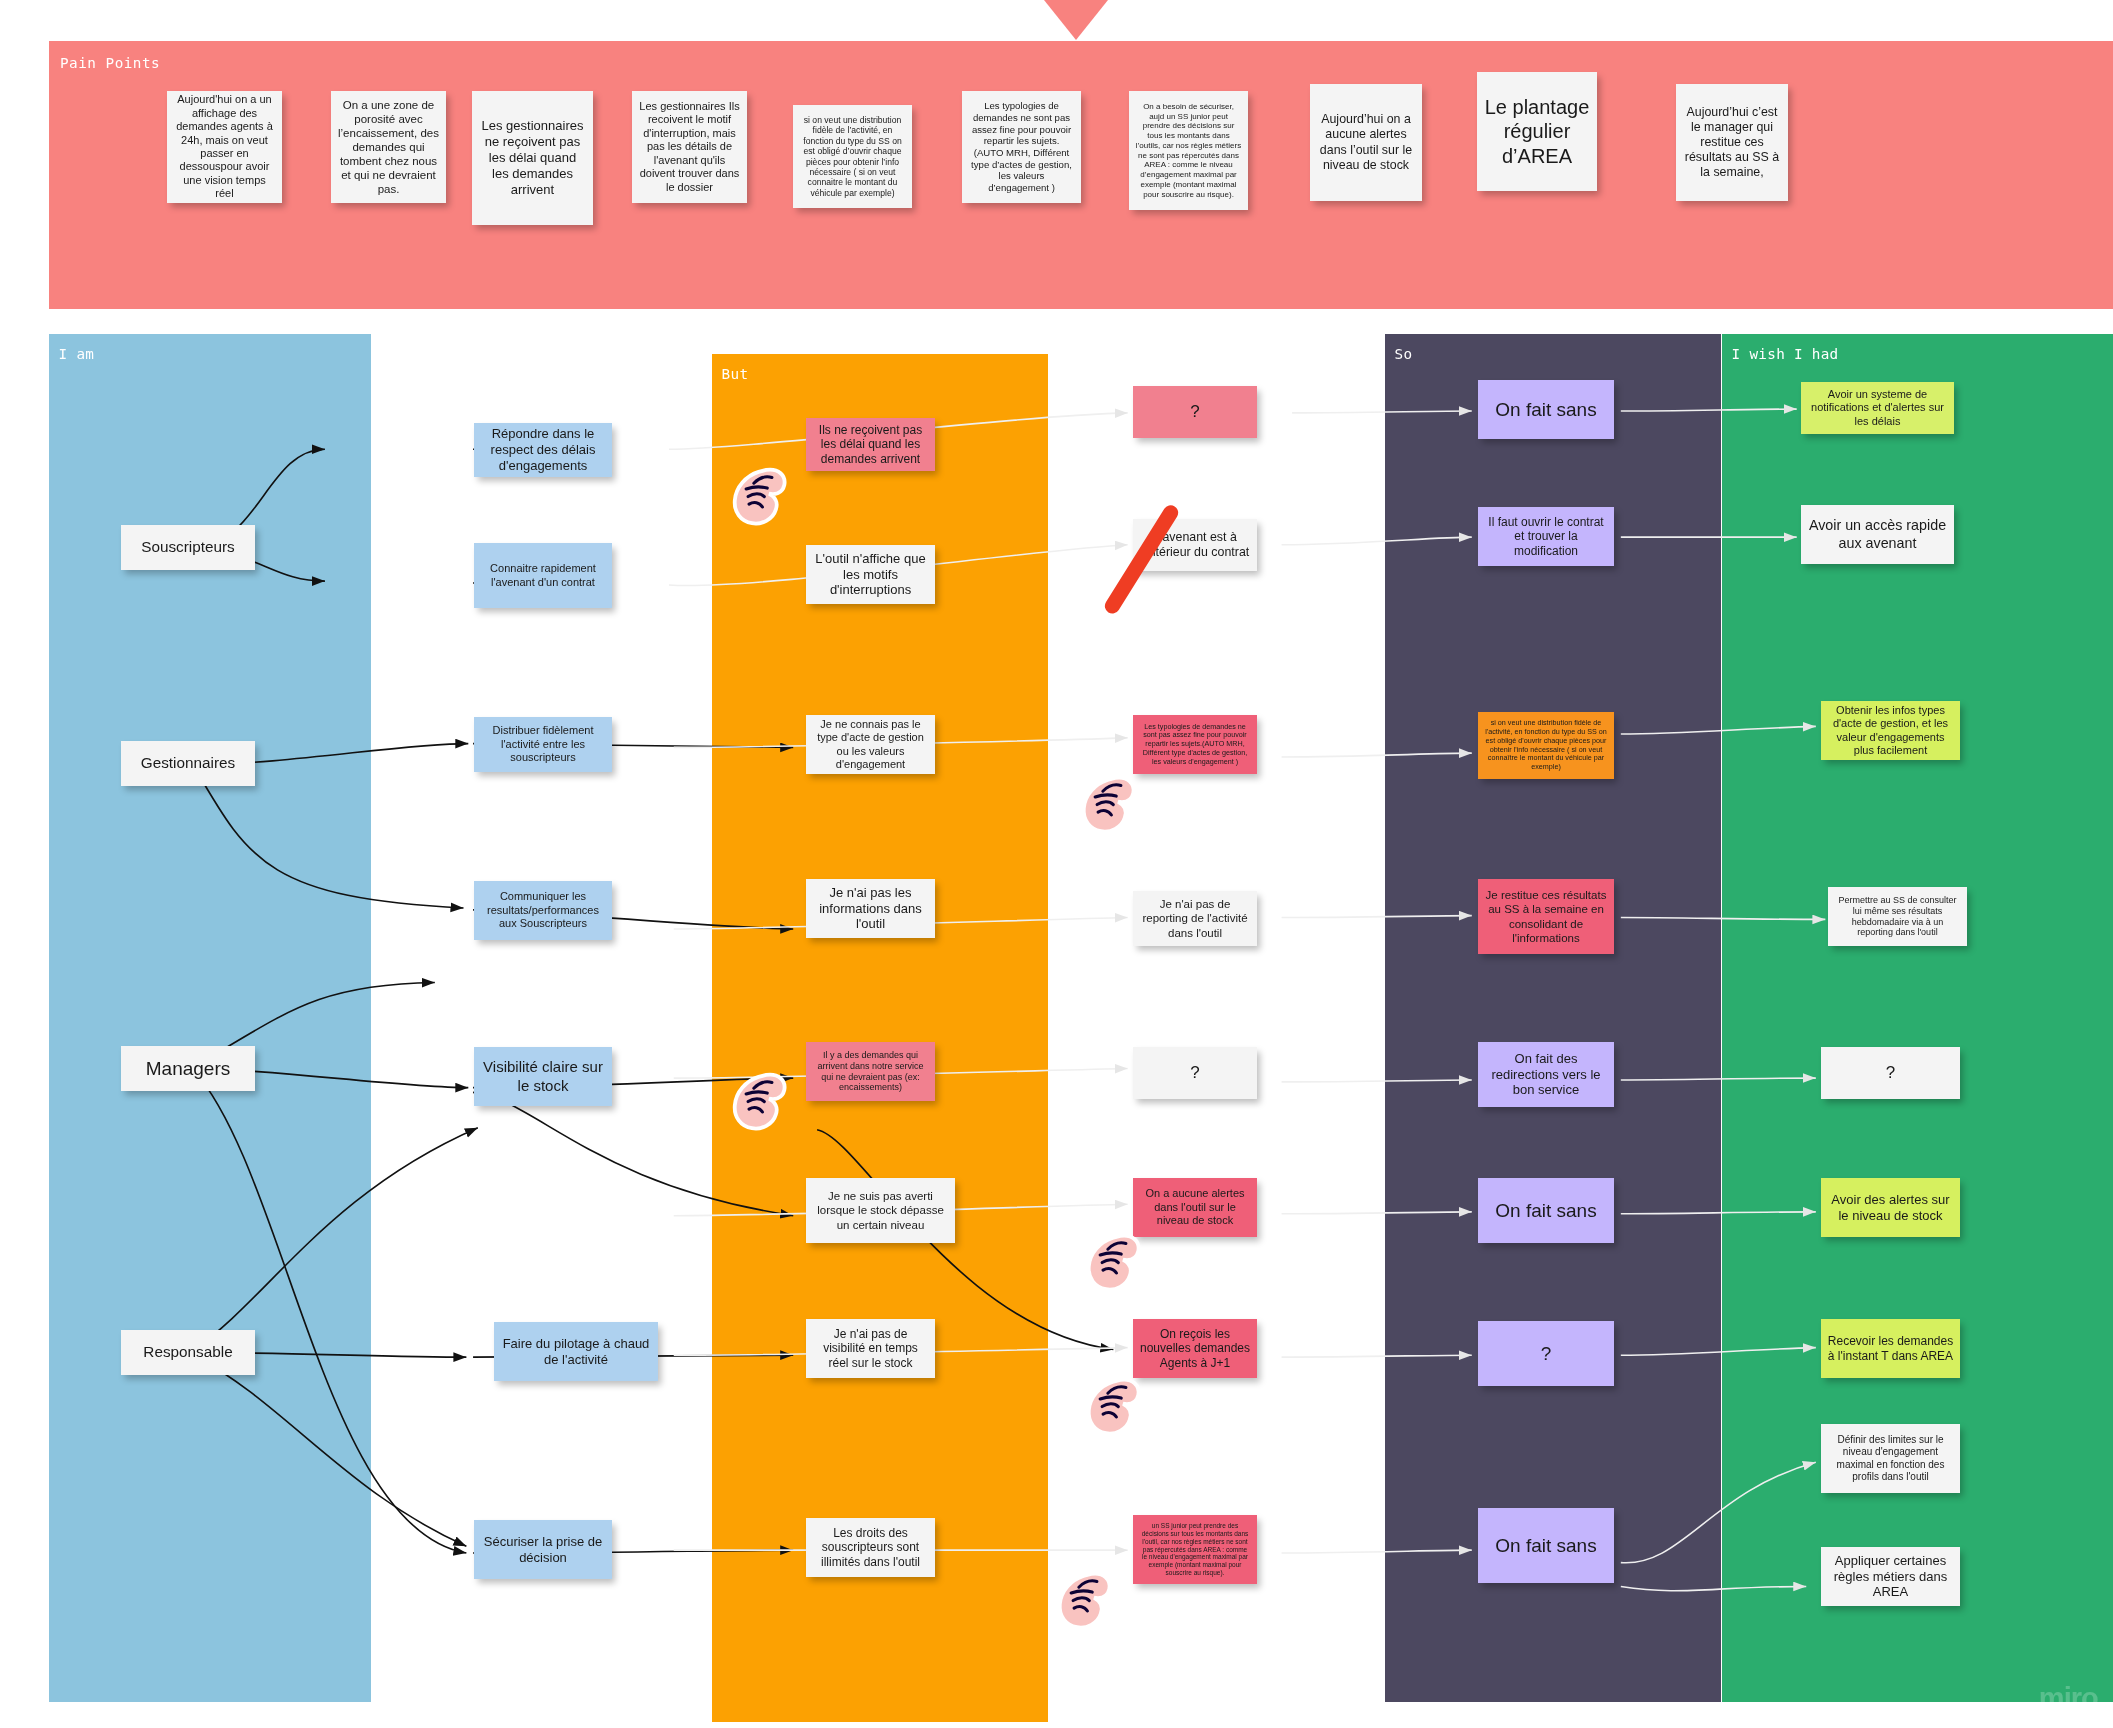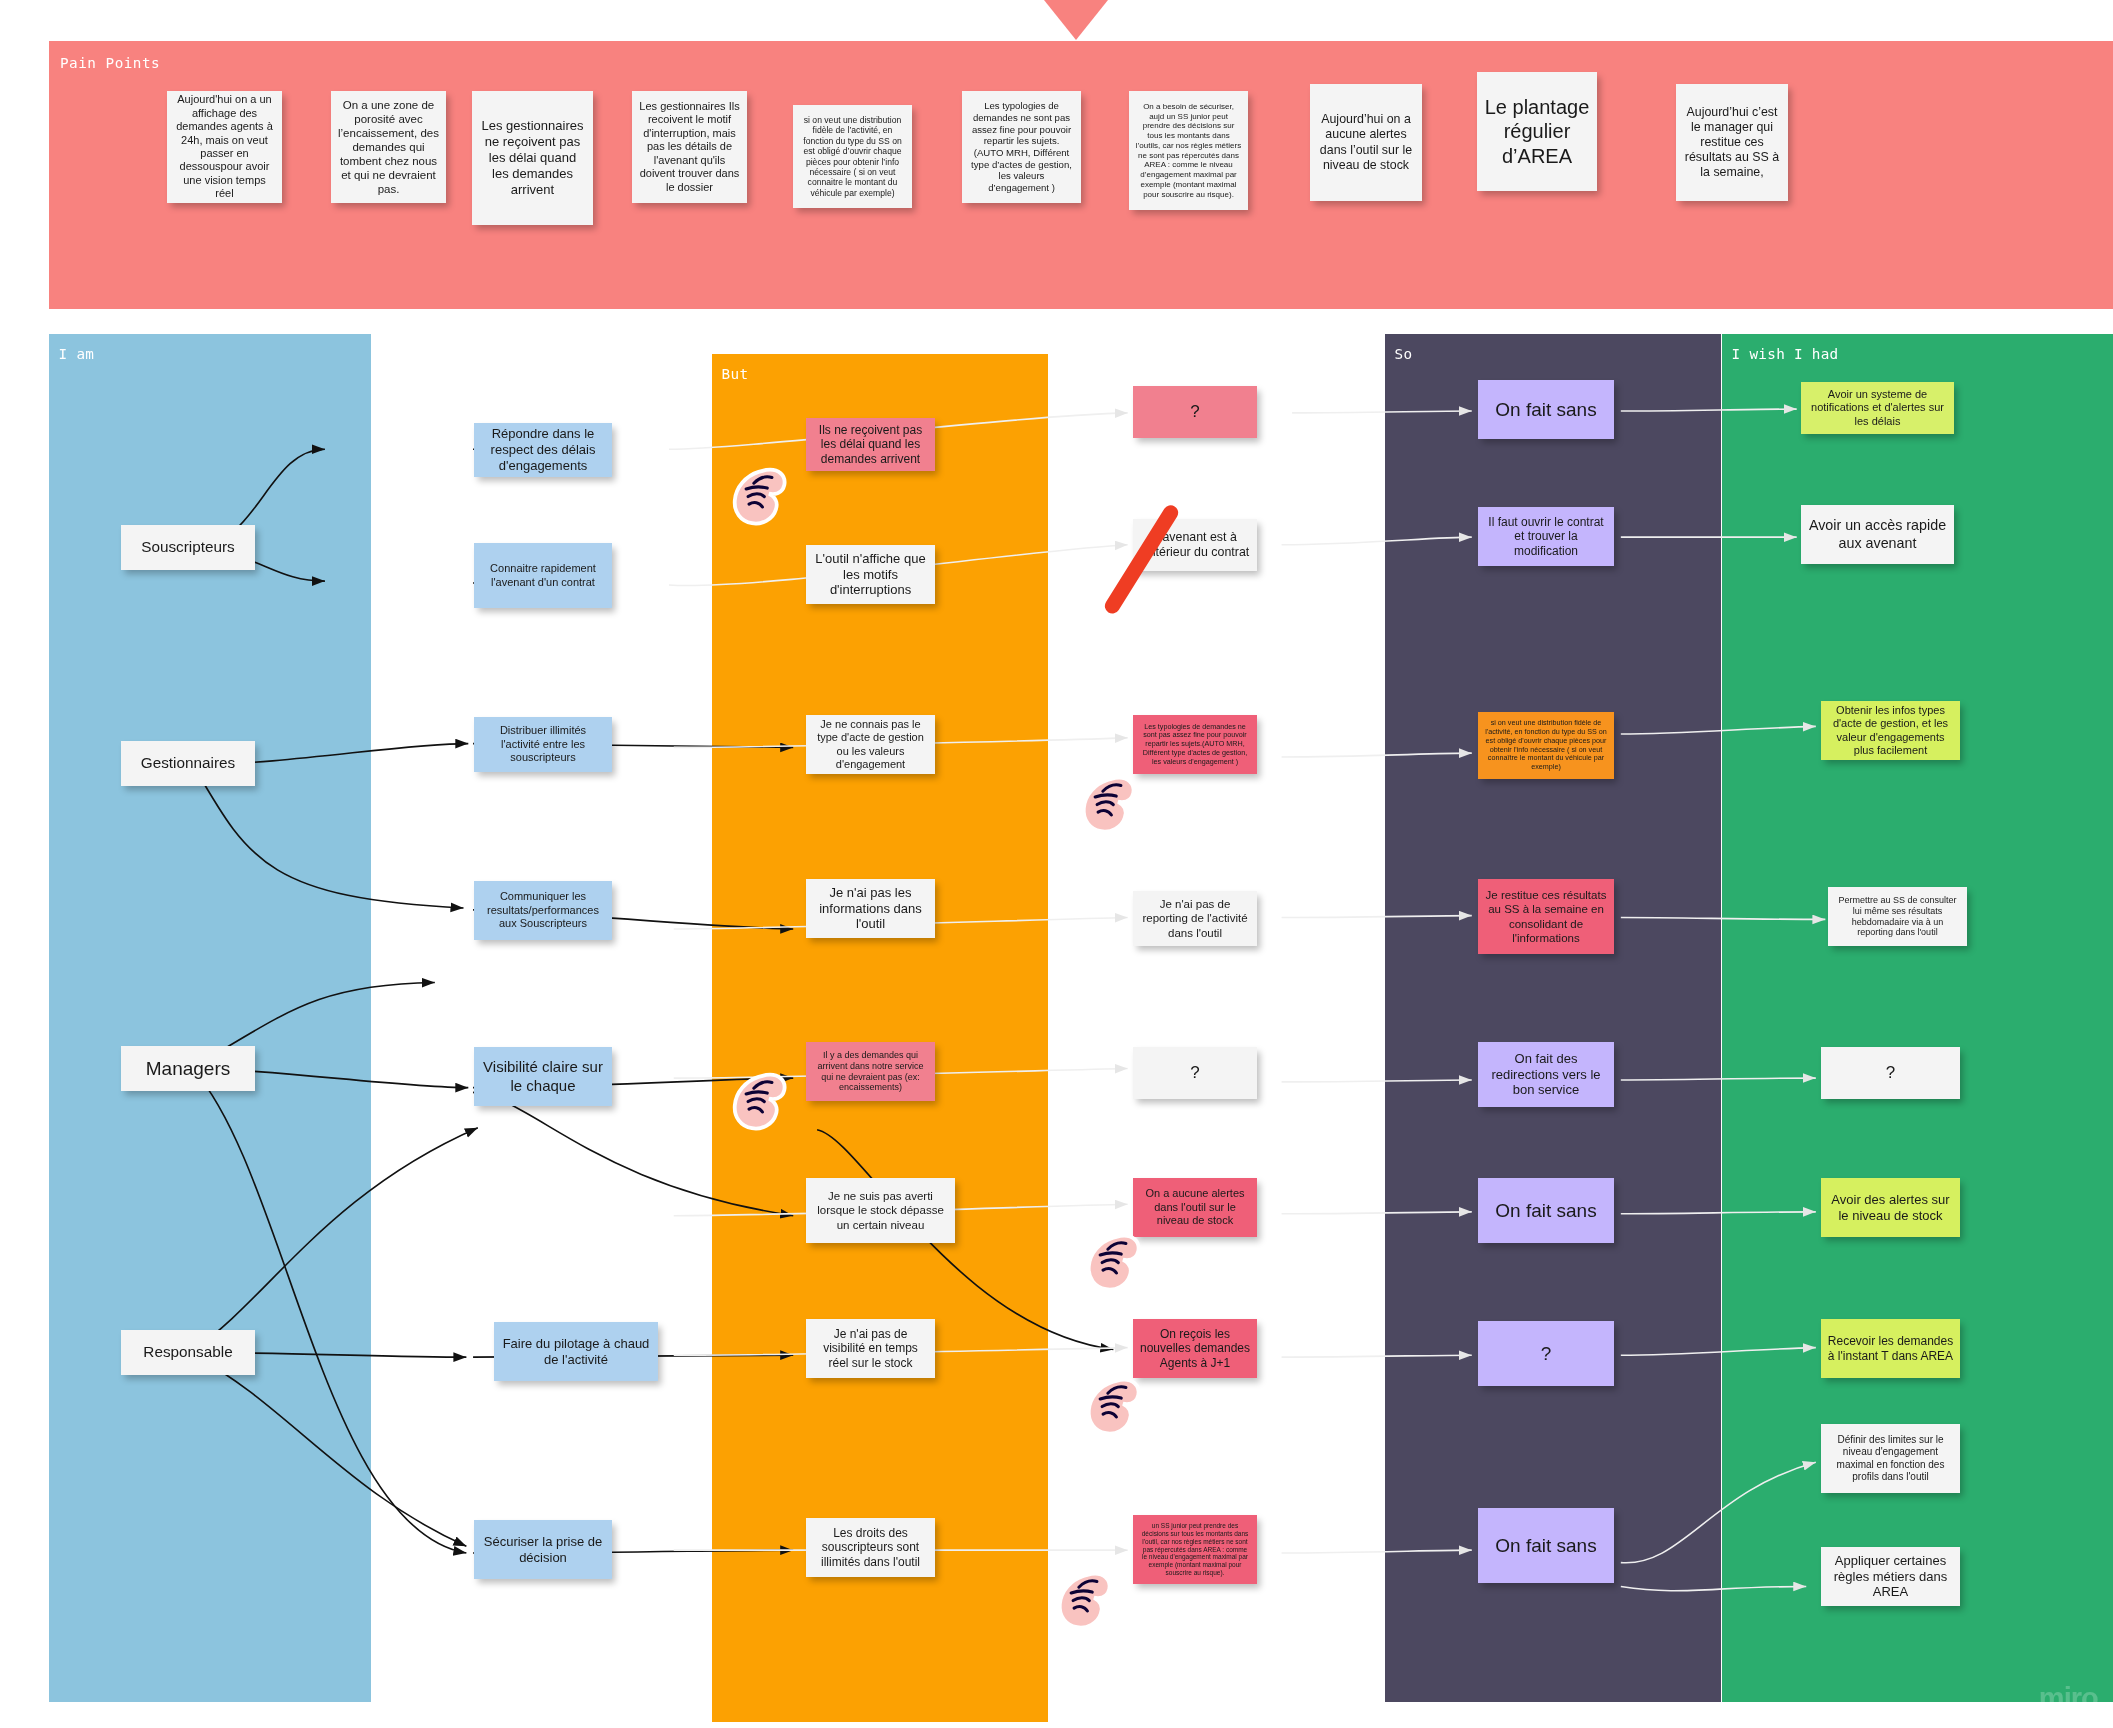--- a/index.html
+++ b/index.html
@@ -175,27 +175,27 @@
       <span>Responsable</span>
     </div>
 
   <div class="note n-blue" style="left:474px;top:423px;width:138px;height:54px;font-size:13px;">
       <span>Répondre dans le respect des délais d'engagements</span>
     </div>
   <div class="note n-blue" style="left:474px;top:543px;width:138px;height:65px;font-size:11px;">
       <span>Connaitre rapidement l'avenant d'un contrat</span>
     </div>
   <div class="note n-blue" style="left:474px;top:717px;width:138px;height:55px;font-size:11px;">
-      <span>Distribuer illimités l'activité entre les souscripteurs</span>
+      <span>Distribuer fidèlement l'activité entre les souscripteurs</span>
     </div>
   <div class="note n-blue" style="left:474px;top:881px;width:138px;height:59px;font-size:11px;">
       <span>Communiquer les resultats/performances aux Souscripteurs</span>
     </div>
   <div class="note n-blue" style="left:474px;top:1047px;width:138px;height:59px;font-size:15px;">
-      <span>Visibilité claire sur le chaque</span>
+      <span>Visibilité claire sur le stock</span>
     </div>
   <div class="note n-blue" style="left:494px;top:1322px;width:164px;height:59px;font-size:13px;">
       <span>Faire du pilotage à chaud de l'activité</span>
     </div>
   <div class="note n-blue" style="left:474px;top:1520px;width:138px;height:59px;font-size:13px;">
       <span>Sécuriser la prise de décision</span>
     </div>
 
   <div class="note n-pinklite" style="left:806px;top:418px;width:129px;height:53px;font-size:12px;">
       <span>Ils ne reçoivent pas les délai quand les demandes arrivent</span>

